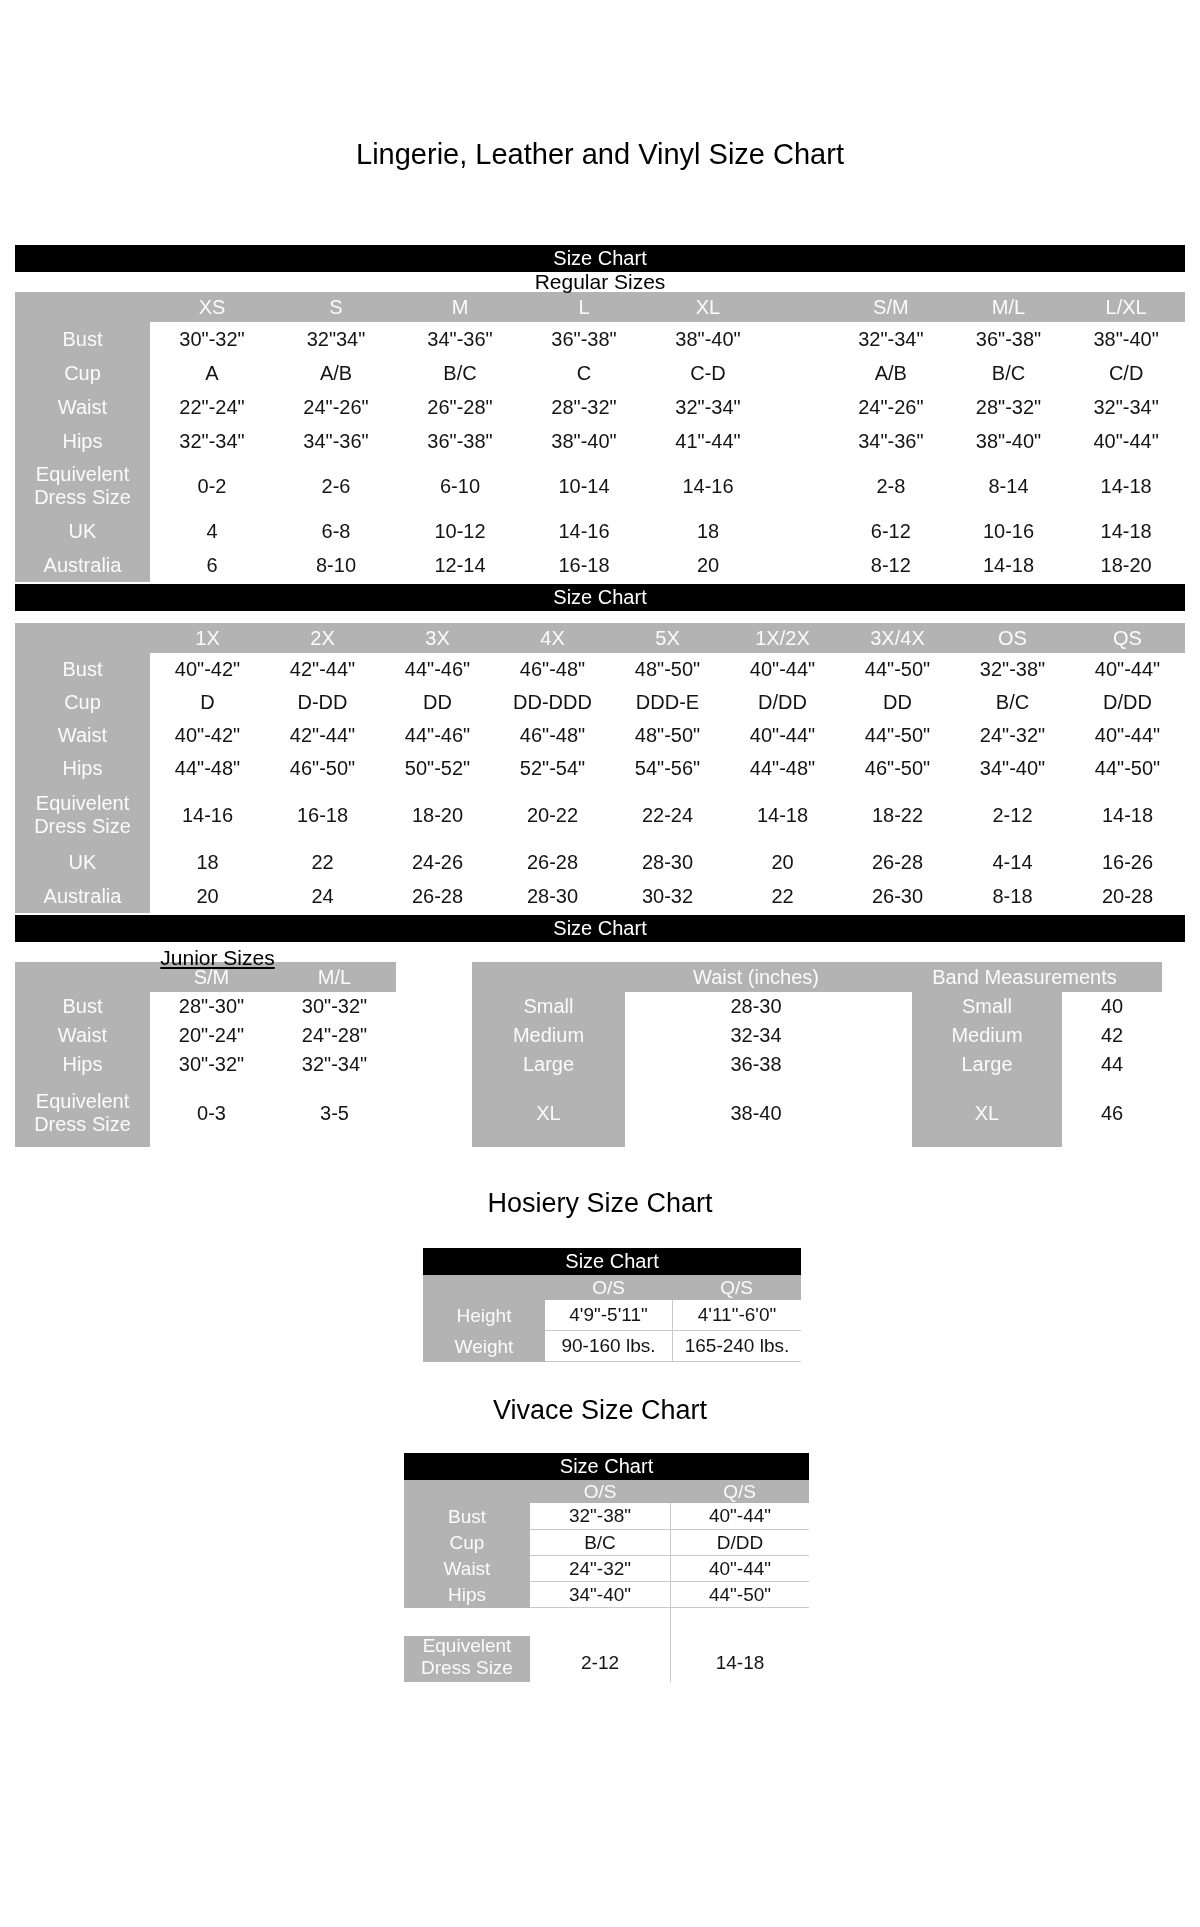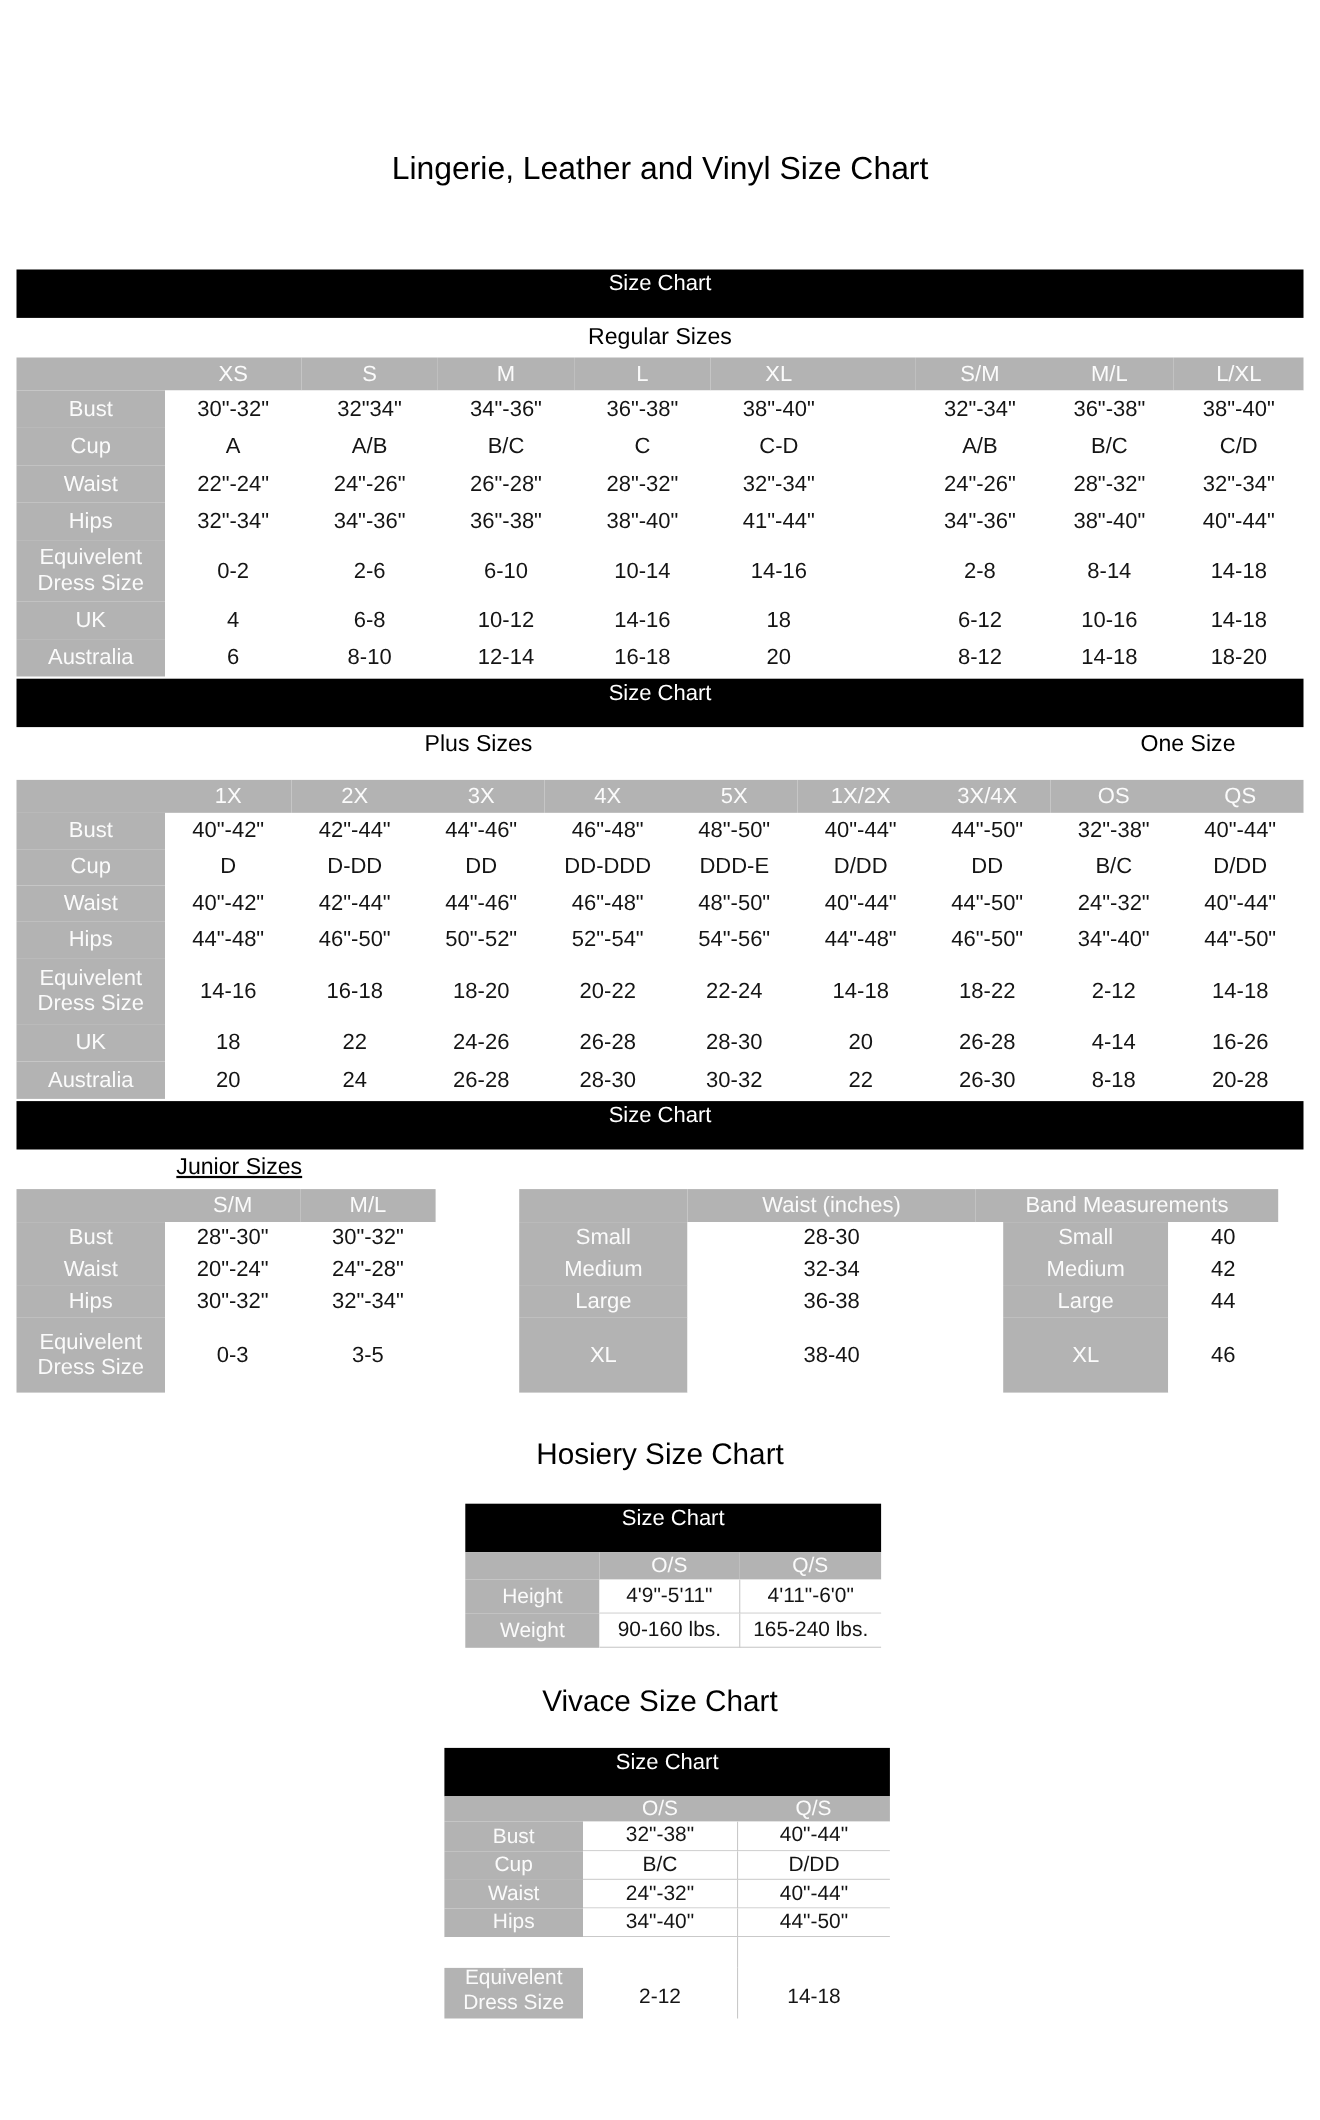--- a/index.html
+++ b/index.html
@@ -15,26 +15,26 @@
     padding-top:137px;
     text-align:center;
     font-size:29px;
     font-weight:normal;
     color:#000;
     line-height:34px;
   }
   .tbl-wrap { width:1170px; margin:74px 15px 0 15px; }
 
   .black-bar {
-    height:44px; margin-top:2px;
+    height:27px; margin-top:2px;
     background:#000000; color:#ffffff;
     font-size:20px; line-height:27px; text-align:center;
   }
   .section-row {
-    height:36px; position:relative;
+    height:20px; position:relative;
     display:flex; align-items:center; justify-content:center;
     font-size:21px; color:#000;
   }
   .section-row .abs { position:absolute; top:0; height:32px; display:flex; align-items:center; justify-content:center; }
   .plus-lab   { left:0;     width:840px; }
   .one-lab    { left:955px; width:220px; }
   .junior-lab { left:12px;     width:381px;text-decoration:underline; }
   .mens-lab   { left:485px; width:690px; }
 
   .grid { display:grid; }
@@ -183,24 +183,20 @@
         <div class="v">12-14</div>
         <div class="v">16-18</div>
         <div class="v">20</div>
         <div class="v spc"></div>
         <div class="v">8-12</div>
         <div class="v">14-18</div>
         <div class="v">18-20</div>
       </div>
 
     <div class="black-bar">Size Chart</div>
-    <div class="section-row">
-      <span class="abs plus-lab">Plus Sizes</span>
-      <span class="abs one-lab">One Size</span>
-    </div>
     <div class="grid g-plus" id="g-plus">
         <div class="h"></div>
         <div class="h">1X</div>
         <div class="h">2X</div>
         <div class="h">3X</div>
         <div class="h">4X</div>
         <div class="h">5X</div>
         <div class="h">1X/2X</div>
         <div class="h">3X/4X</div>
         <div class="h">OS</div>

